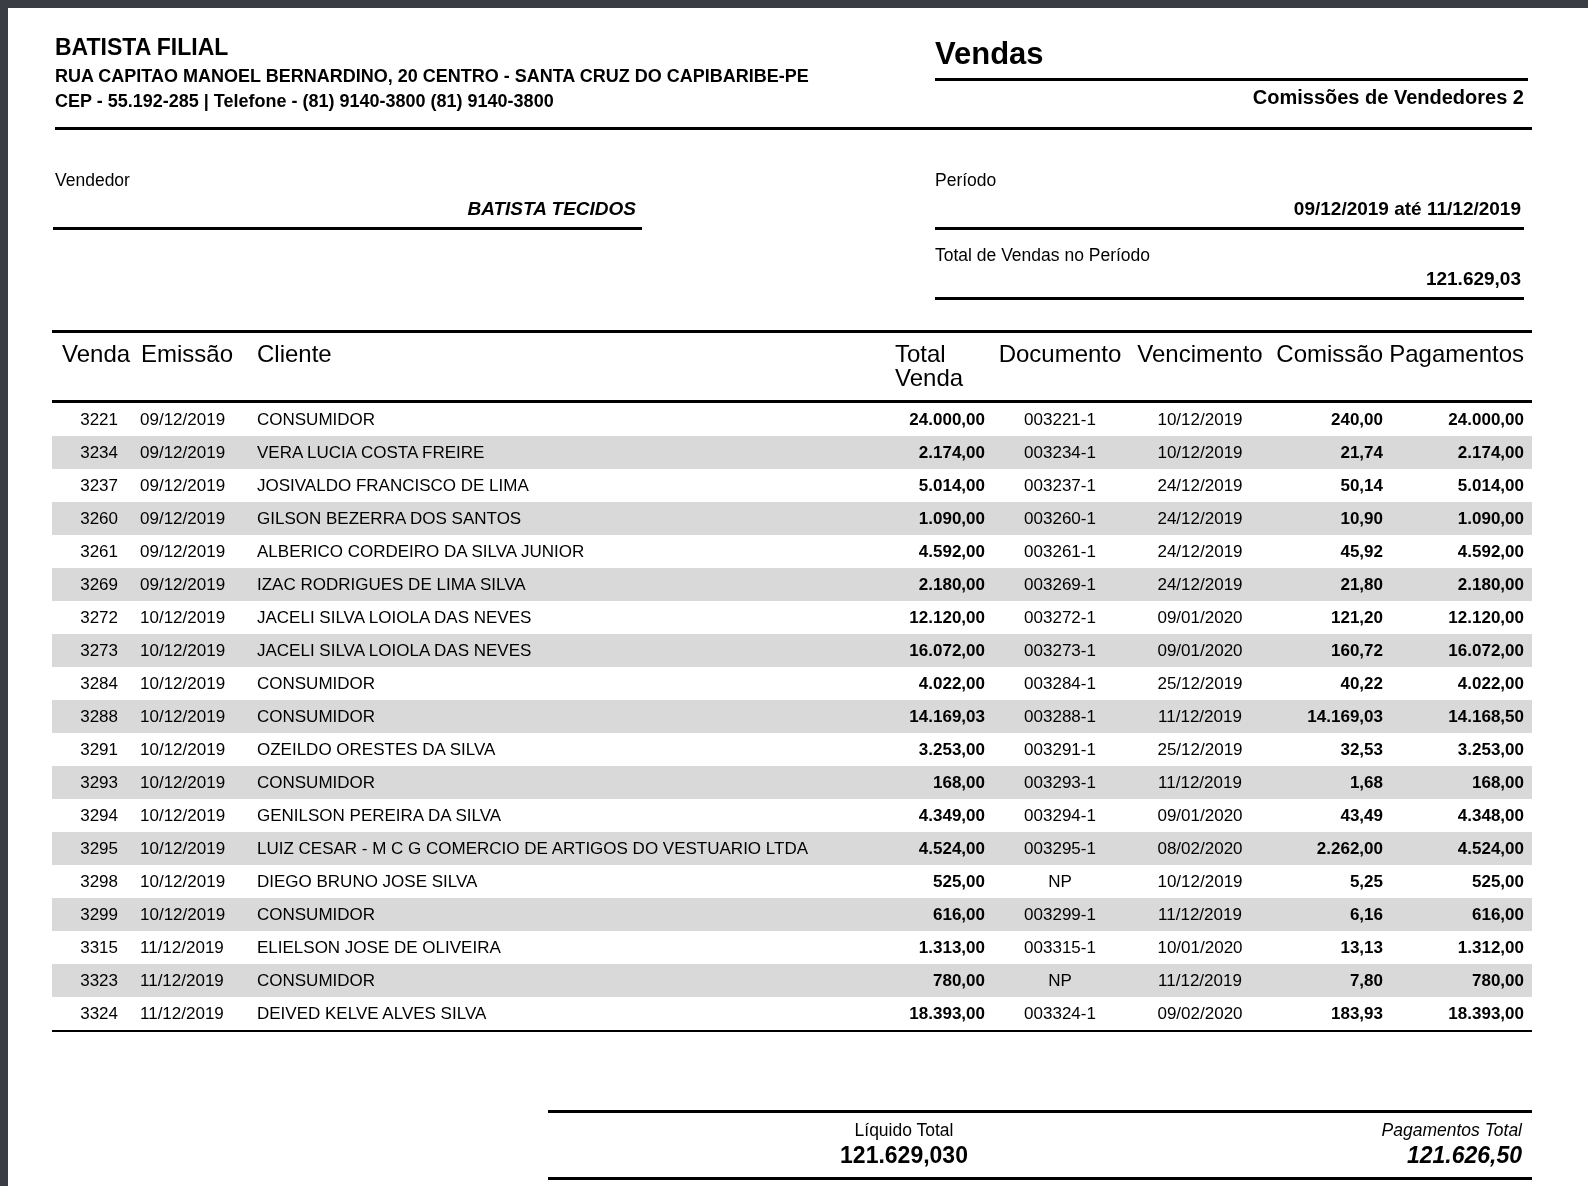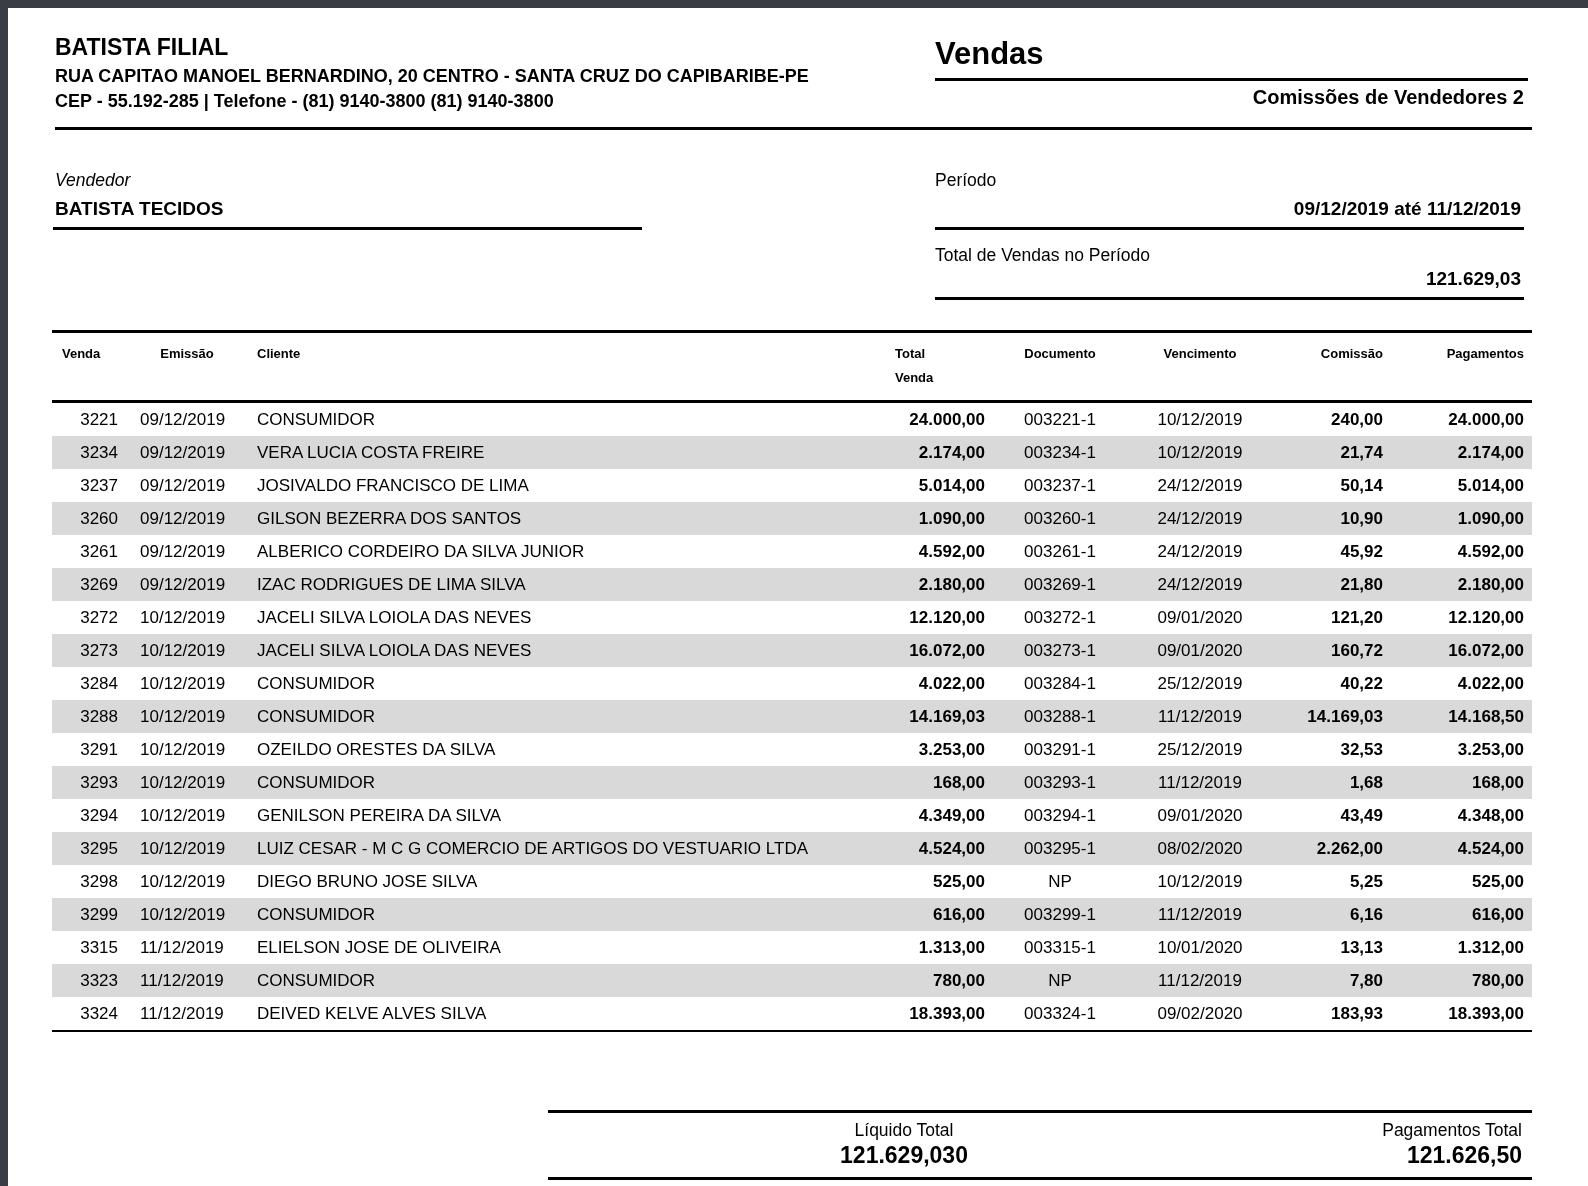--- a/index.html
+++ b/index.html
@@ -26,43 +26,43 @@
 
   
   .report-title { left: 935px; top: 36px; font-size: 31px; font-weight: bold; }
   .title-underline { left: 935px; top: 78px; width: 593px; height: 3px; background: #000; }
   .report-subtitle { left: 935px; top: 86px; width: 589px; text-align: right; font-size: 20px; font-weight: bold; }
   .header-rule { left: 55px; top: 127px; width: 1477px; height: 3px; background: #000; }
 
   
   .field-label { font-size: 17.5px; }
   .field-value { font-size: 19px; font-weight: bold; }
-  .vendedor-label { left: 55px; top: 170px; font-style: italic; }
-  .vendedor-value { left: 55px; top: 198px; width: 581px; text-align: left; }
+  .vendedor-label { left: 55px; top: 170px; }
+  .vendedor-value { left: 55px; top: 198px; width: 581px; text-align: right; font-style: italic; }
   .vendedor-underline { left: 53px; top: 227px; width: 589px; height: 3px; background: #000; }
   .periodo-label { left: 935px; top: 170px; }
   .periodo-value { left: 935px; top: 198px; width: 586px; text-align: right; }
   .periodo-underline { left: 935px; top: 227px; width: 589px; height: 3px; background: #000; }
   .totalp-label { left: 935px; top: 245px; }
   .totalp-value { left: 935px; top: 268px; width: 586px; text-align: right; }
   .totalp-underline { left: 935px; top: 297px; width: 589px; height: 3px; background: #000; }
 
   
   .sales-table {
     position: absolute;
     left: 52px; top: 330px;
     width: 1480px;
     border-collapse: collapse;
     table-layout: fixed;
     border-top: 3px solid #000;
     border-bottom: 2px solid #000;
   }
   .sales-table thead tr { border-bottom: 3px solid #000; }
   .sales-table th {
-    font-size: 13px; font-weight: bold;
+    font-size: 24px; font-weight: normal;
     vertical-align: top;
     padding-top: 9px; padding-bottom: 10px;
     line-height: 24px;
     white-space: nowrap;
   }
   .sales-table td {
     font-size: 17px;
     height: 33px;
     padding-top: 0; padding-bottom: 0;
     white-space: nowrap;
@@ -91,21 +91,21 @@
     position: absolute;
     left: 548px; top: 1110px;
     width: 984px;
     border-top: 3px solid #000;
     border-bottom: 3px solid #000;
     display: flex;
     padding: 5px 0 9px 0;
     gap: 36px;
   }
   .totals-left { width: 712px; text-align: center; }
-  .totals-right { flex: 1; text-align: right; padding-right: 10px; }
+  .totals-right { flex: 1; text-align: right; padding-right: 10px; font-style: italic; }
   .totals-label { font-size: 17.5px; line-height: 25px; }
   .totals-value { font-size: 23px; font-weight: bold; line-height: 25px; }
 </style>
 </head>
 <body>
 
 <div class="page"></div>
 
 <div class="abs company-name">BATISTA FILIAL</div>
 <div class="abs company-address">RUA CAPITAO MANOEL BERNARDINO, 20 CENTRO - SANTA CRUZ DO CAPIBARIBE-PE</div>

